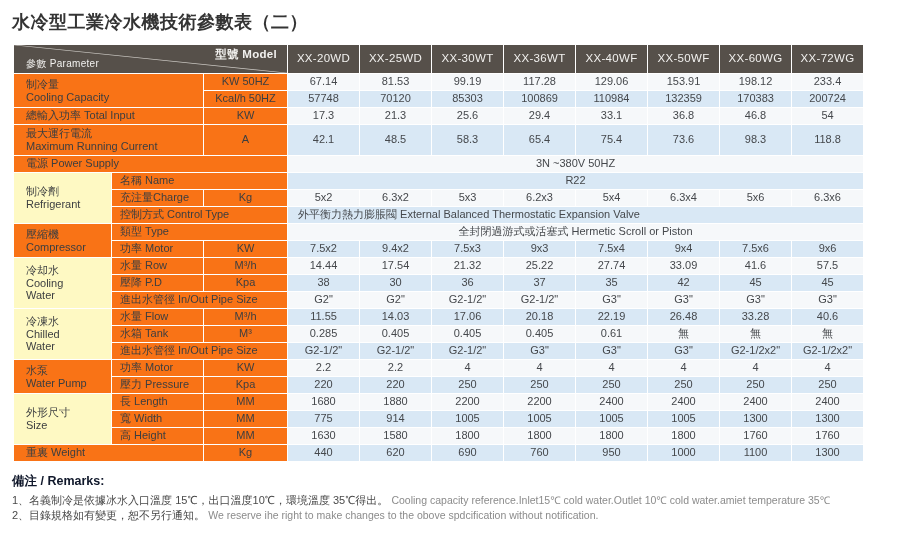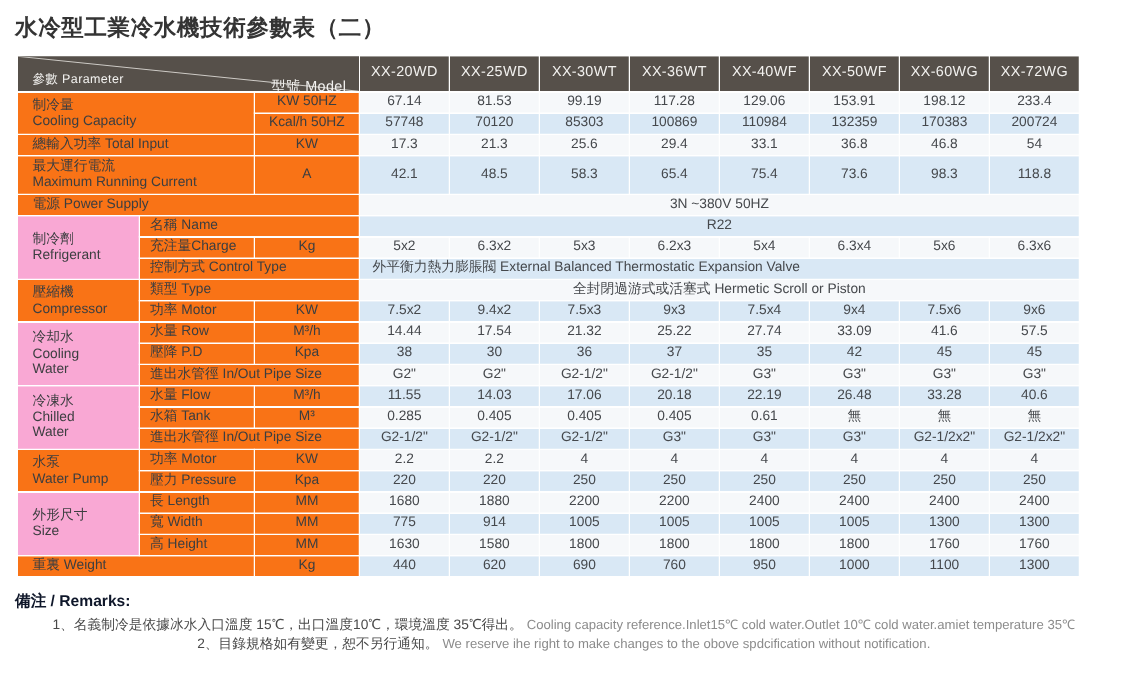--- a/index.html
+++ b/index.html
@@ -8,39 +8,39 @@
 
   .title-row{display:flex;align-items:flex-start;gap:10px;margin:2px 0 10px 2px;white-space:nowrap;font-family:Liberation Serif, serif;}
   .title-zh{font-size:18px;font-weight:bold;color:#343434;letter-spacing:.5px;}
   .title-en{font-size:13.5px;color:#4a4a4a;}
 
   table.spec{border-collapse:collapse;table-layout:fixed;width:850px;margin-left:3px;}
   .spec th,.spec td{border:1px solid #ffffff;font-size:11px;padding:0 2px;overflow:hidden;white-space:nowrap;vertical-align:middle;line-height:1.2;}
   .spec thead th{background:#56504a;color:#f2f1ef;font-weight:normal;height:28px;font-size:11.5px;letter-spacing:.3px;text-align:center;}
   th.corner{position:relative;padding:0;}
   th.corner svg{position:absolute;left:0;top:0;width:100%;height:100%;}
-  .model-lbl{position:absolute;top:19px;right:10px;font-size:11.5px;}
+  .model-lbl{position:absolute;top:3px;right:10px;font-size:11.5px;font-weight:bold;}
   .param-lbl{position:absolute;bottom:3px;left:12px;font-size:10px;}
 
   .spec tbody tr{height:17px;}
   .spec tbody tr.tall{height:31px;}
   td.val{text-align:center;color:#45484c;}
   tr.w td.val{background:#f6f8fa;}
   tr.b td.val{background:#d9e8f5;}
   td.group,td.label,td.sub,td.unit{background:#f97316;color:#3c3e40;}
   td.group,td.label{text-align:left;padding-left:12px;}
   td.sub{text-align:left;padding-left:8px;}
   td.unit{text-align:center;}
-  td.group.tint{background:#f9a8d4;}
+  td.group.tint{background:#fef9c3;}
   td.group div,td.label div{line-height:1.18;}
   td.span-left{text-align:left;padding-left:10px;}
 
   .remarks{margin:11px 0 0 2px;}
   .rem-head{font-size:12.5px;font-weight:bold;color:#0f172a;margin-bottom:3px;}
-  .rem-line{font-size:11px;color:#4a4a4a;line-height:1.35;white-space:nowrap;text-align:center;}
+  .rem-line{font-size:11px;color:#4a4a4a;line-height:1.35;white-space:nowrap;}
   .rem-en{font-size:10.5px;color:#8b8b8b;}
 </style>
 </head>
 <body>
 
 <div class="page">
 
   <div class="title-row">
     <span class="title-zh">水冷型工業冷水機技術參數表（二）</span>
   </div>

